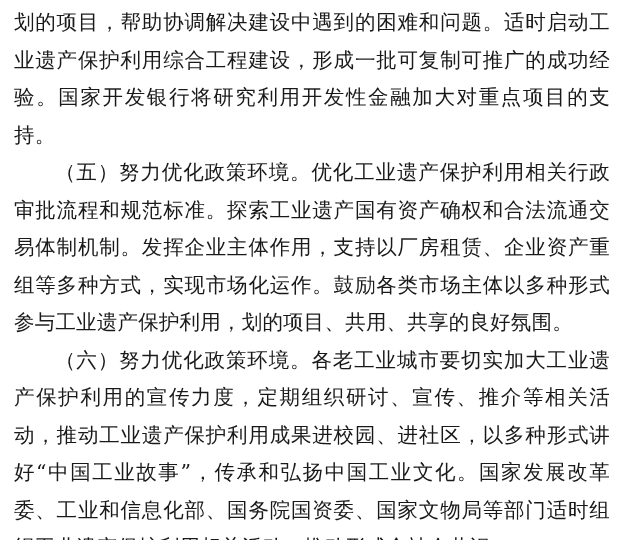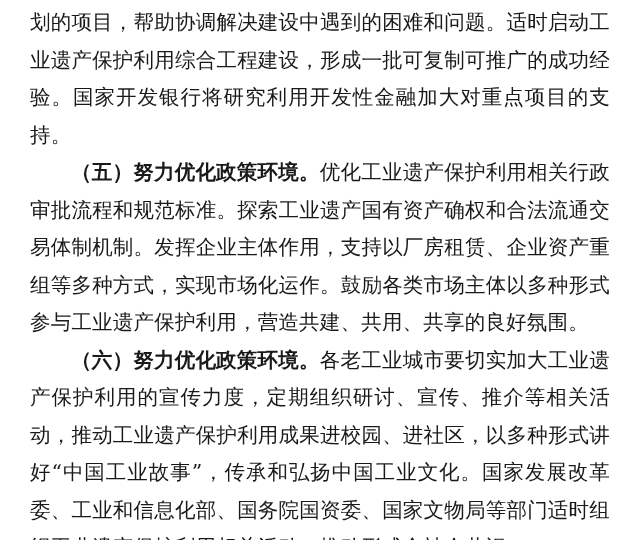--- a/index.html
+++ b/index.html
@@ -11,44 +11,44 @@
     height: 540px;
     background: #ffffff;
     font-family: "DejaVu Serif", serif;
     color: #1a1a1a;
     overflow: hidden;
   }
   .page {
     box-sizing: border-box;
     width: 626px;
     height: 540px;
-    padding: 4px 16px 0 30px;
+    padding: 4px 16px 0 14px;
     background: #ffffff;
   }
   .para {
     font-size: 20.5px;
     line-height: 37.5px;
     letter-spacing: 0.2px;
     text-align: justify;
     text-justify: inter-ideograph;
     margin: 0;
     color: #191919;
   }
   .para + .para {
     margin-top: 0;
   }
   .indent {
     text-indent: 2em;
   }
   .b {
-    font-weight: bold;
+    font-weight: normal;
   }
 </style>
 </head>
 <body>
 
 <div class="page">
   <div id="paragraph-container">
       <div class="para"><span>划的项目，帮助协调解决建设中遇到的困难和问题。适时启动工业遗产保护利用综合工程建设，形成一批可复制可推广的成功经验。国家开发银行将研究利用开发性金融加大对重点项目的支持。</span></div>
-      <div class="para indent"><span class="b">（五）努力优化政策环境。</span><span>优化工业遗产保护利用相关行政审批流程和规范标准。探索工业遗产国有资产确权和合法流通交易体制机制。发挥企业主体作用，支持以厂房租赁、企业资产重组等多种方式，实现市场化运作。鼓励各类市场主体以多种形式参与工业遗产保护利用，营造共建、共用、共享的良好氛围。</span></div>
+      <div class="para indent"><span class="b">（五）努力优化政策环境。</span><span>优化工业遗产保护利用相关行政审批流程和规范标准。探索工业遗产国有资产确权和合法流通交易体制机制。发挥企业主体作用，支持以厂房租赁、企业资产重组等多种方式，实现市场化运作。鼓励各类市场主体以多种形式参与工业遗产保护利用，划的项目、共用、共享的良好氛围。</span></div>
       <div class="para indent"><span class="b">（六）努力优化政策环境。</span><span>各老工业城市要切实加大工业遗产保护利用的宣传力度，定期组织研讨、宣传、推介等相关活动，推动工业遗产保护利用成果进校园、进社区，以多种形式讲好“中国工业故事”，传承和弘扬中国工业文化。国家发展改革委、工业和信息化部、国务院国资委、国家文物局等部门适时组织工业遗产保护利用相关活动，推动形成全社会共识。</span></div>
     </div>
 </div>
 
 </body></html>

